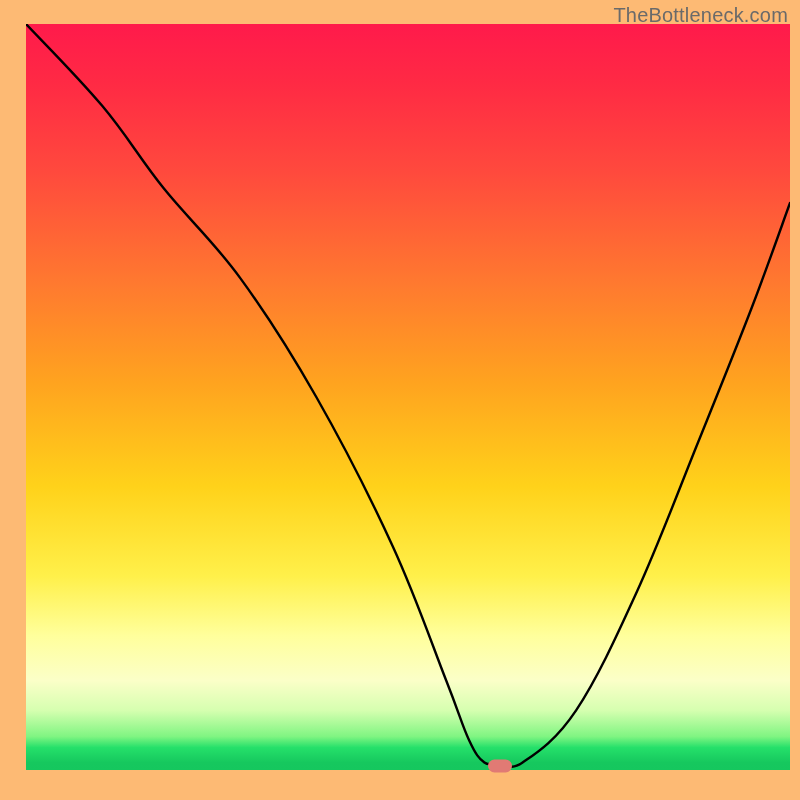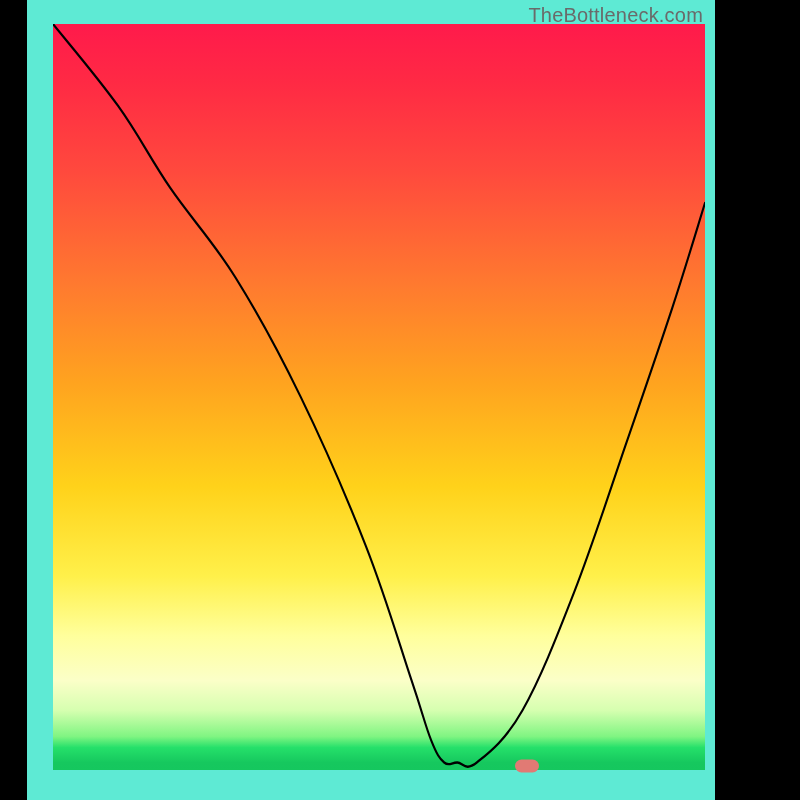--- a/index.html
+++ b/index.html
@@ -6,24 +6,23 @@
     margin: 0;
     padding: 0;
     width: 800px;
     height: 800px;
     background: #000;
     overflow: hidden;
     font-family: Arial, Helvetica, sans-serif;
   }
   .frame {
     position: relative;
-    width: 688px;
+    width: 800px;
     height: 800px;
-    background: #5eead4;
-    margin-left: 27px;
+    background: #fdba74;
   }
   .watermark {
     position: absolute;
     top: 4px;
     right: 12px;
     color: #6a6a6a;
     font-size: 20px;
     font-weight: 500;
     letter-spacing: 0.2px;
     z-index: 10;

